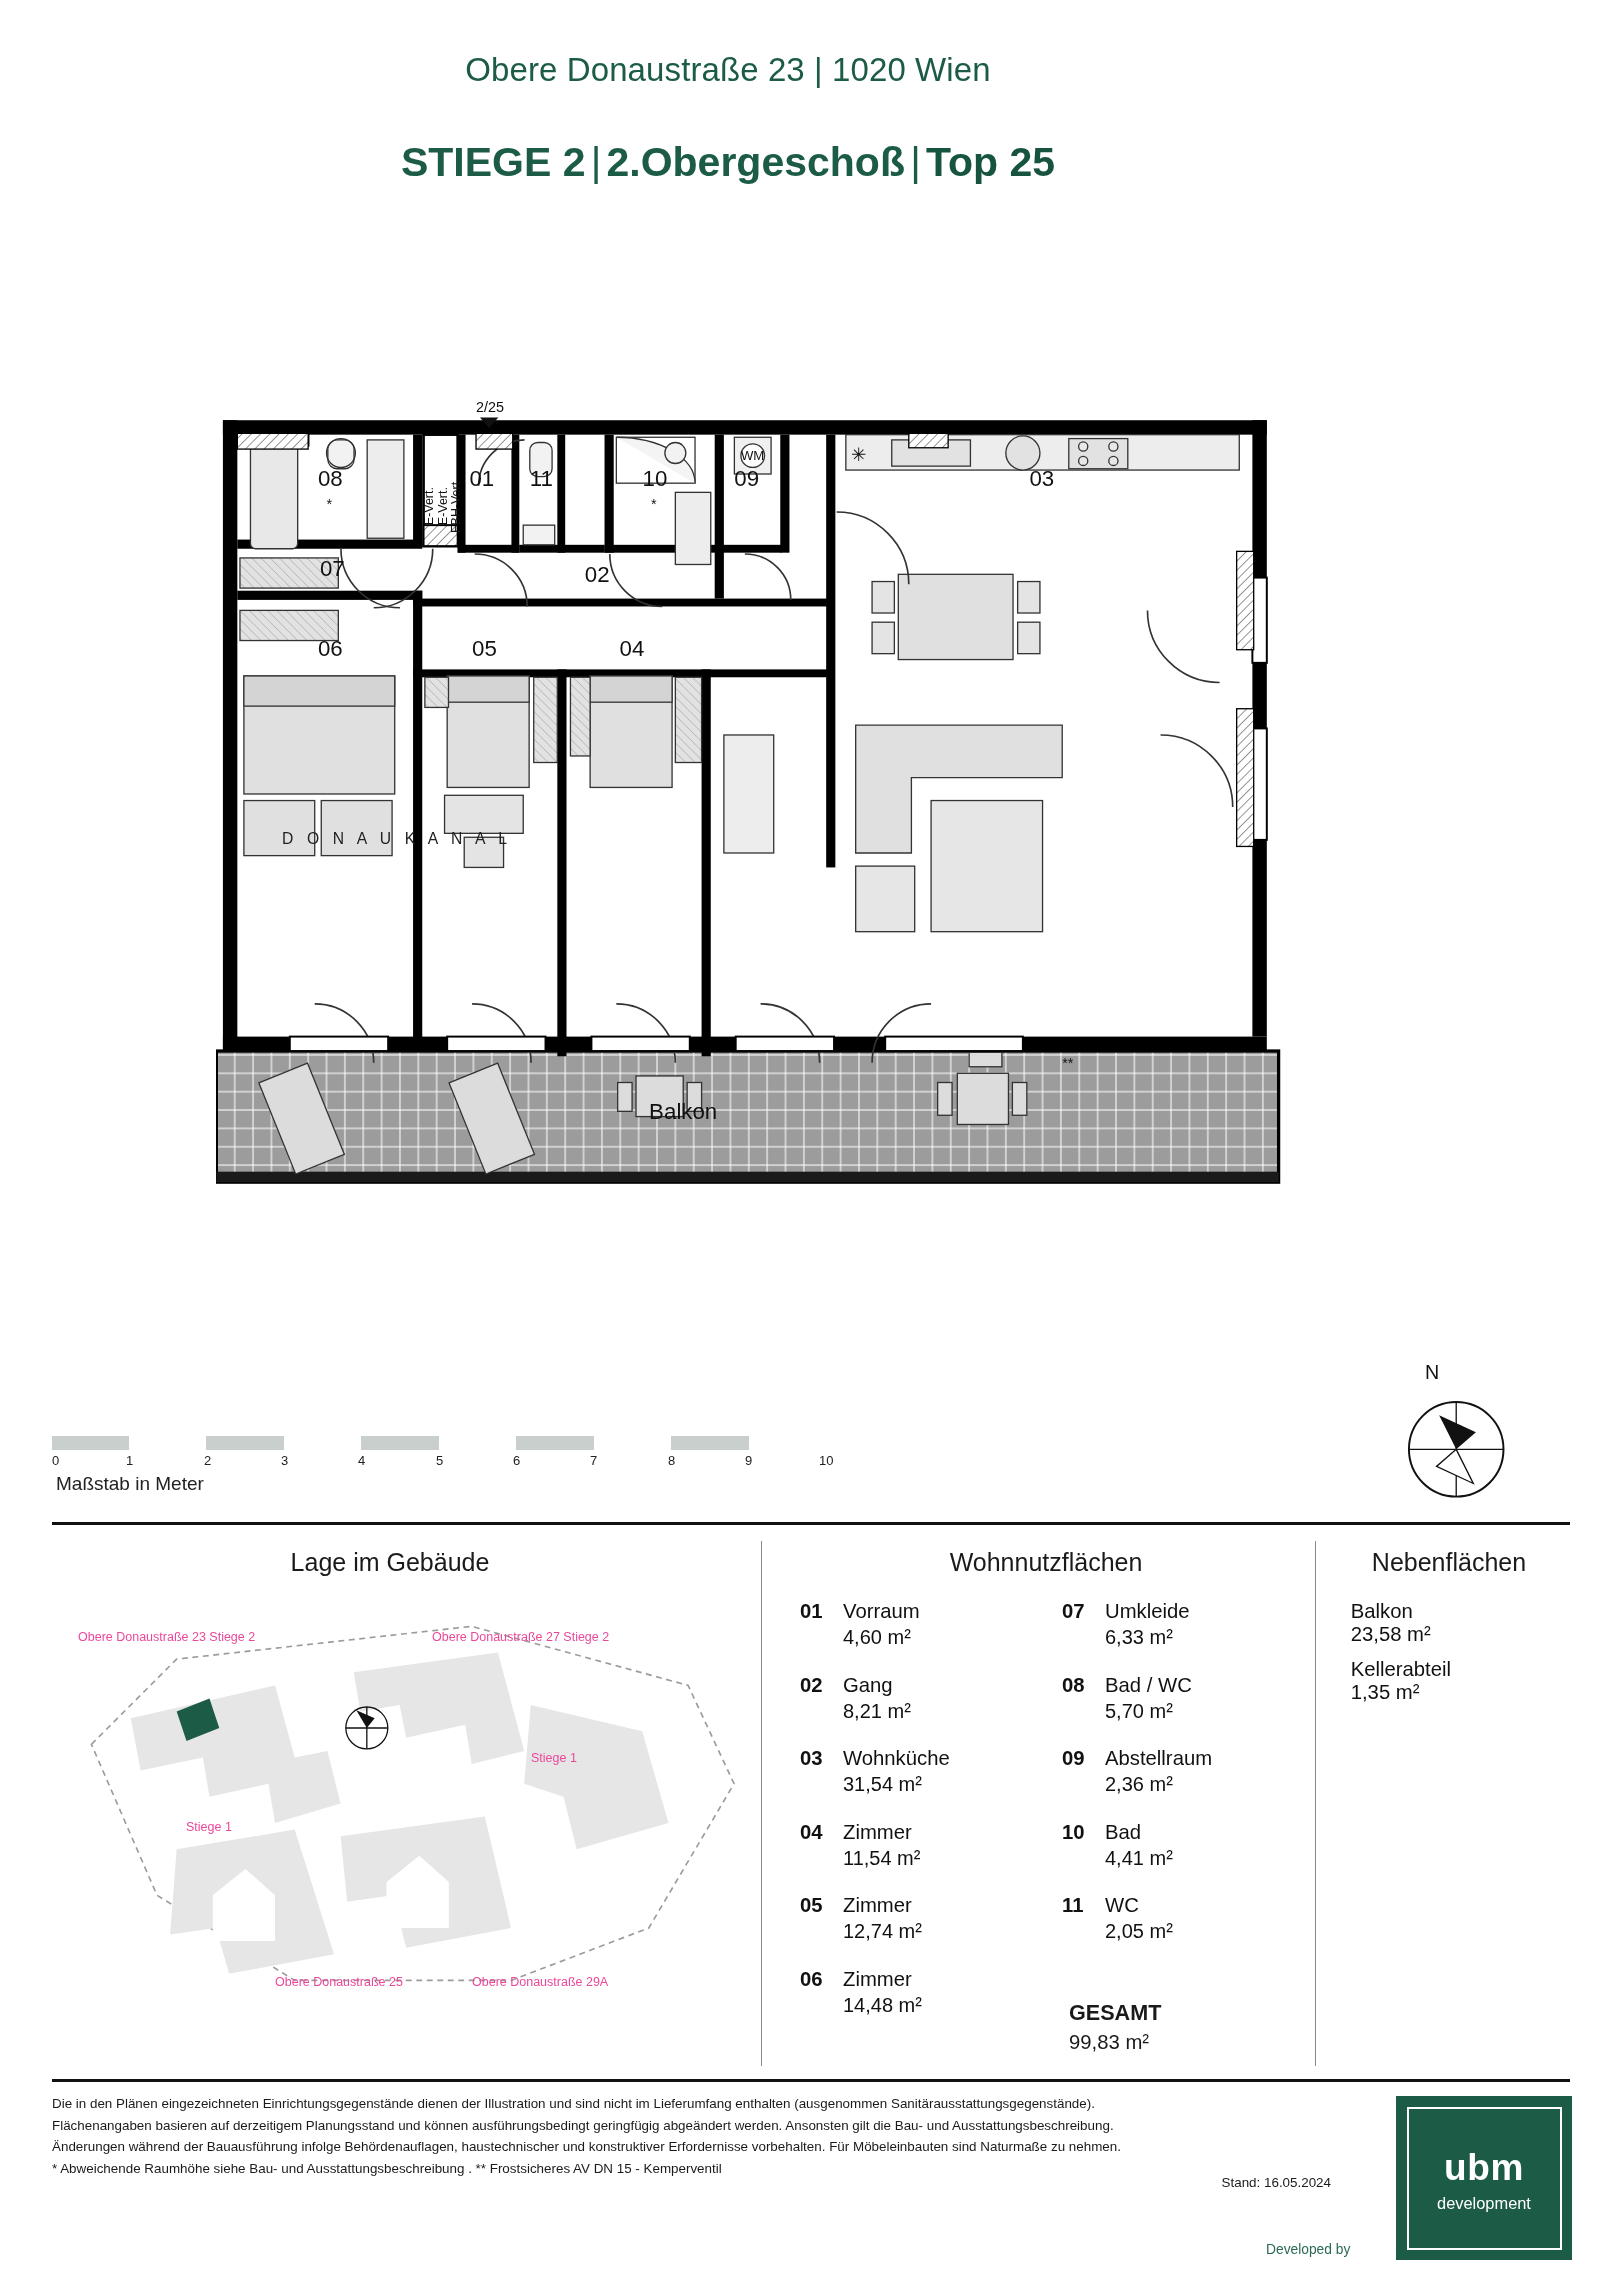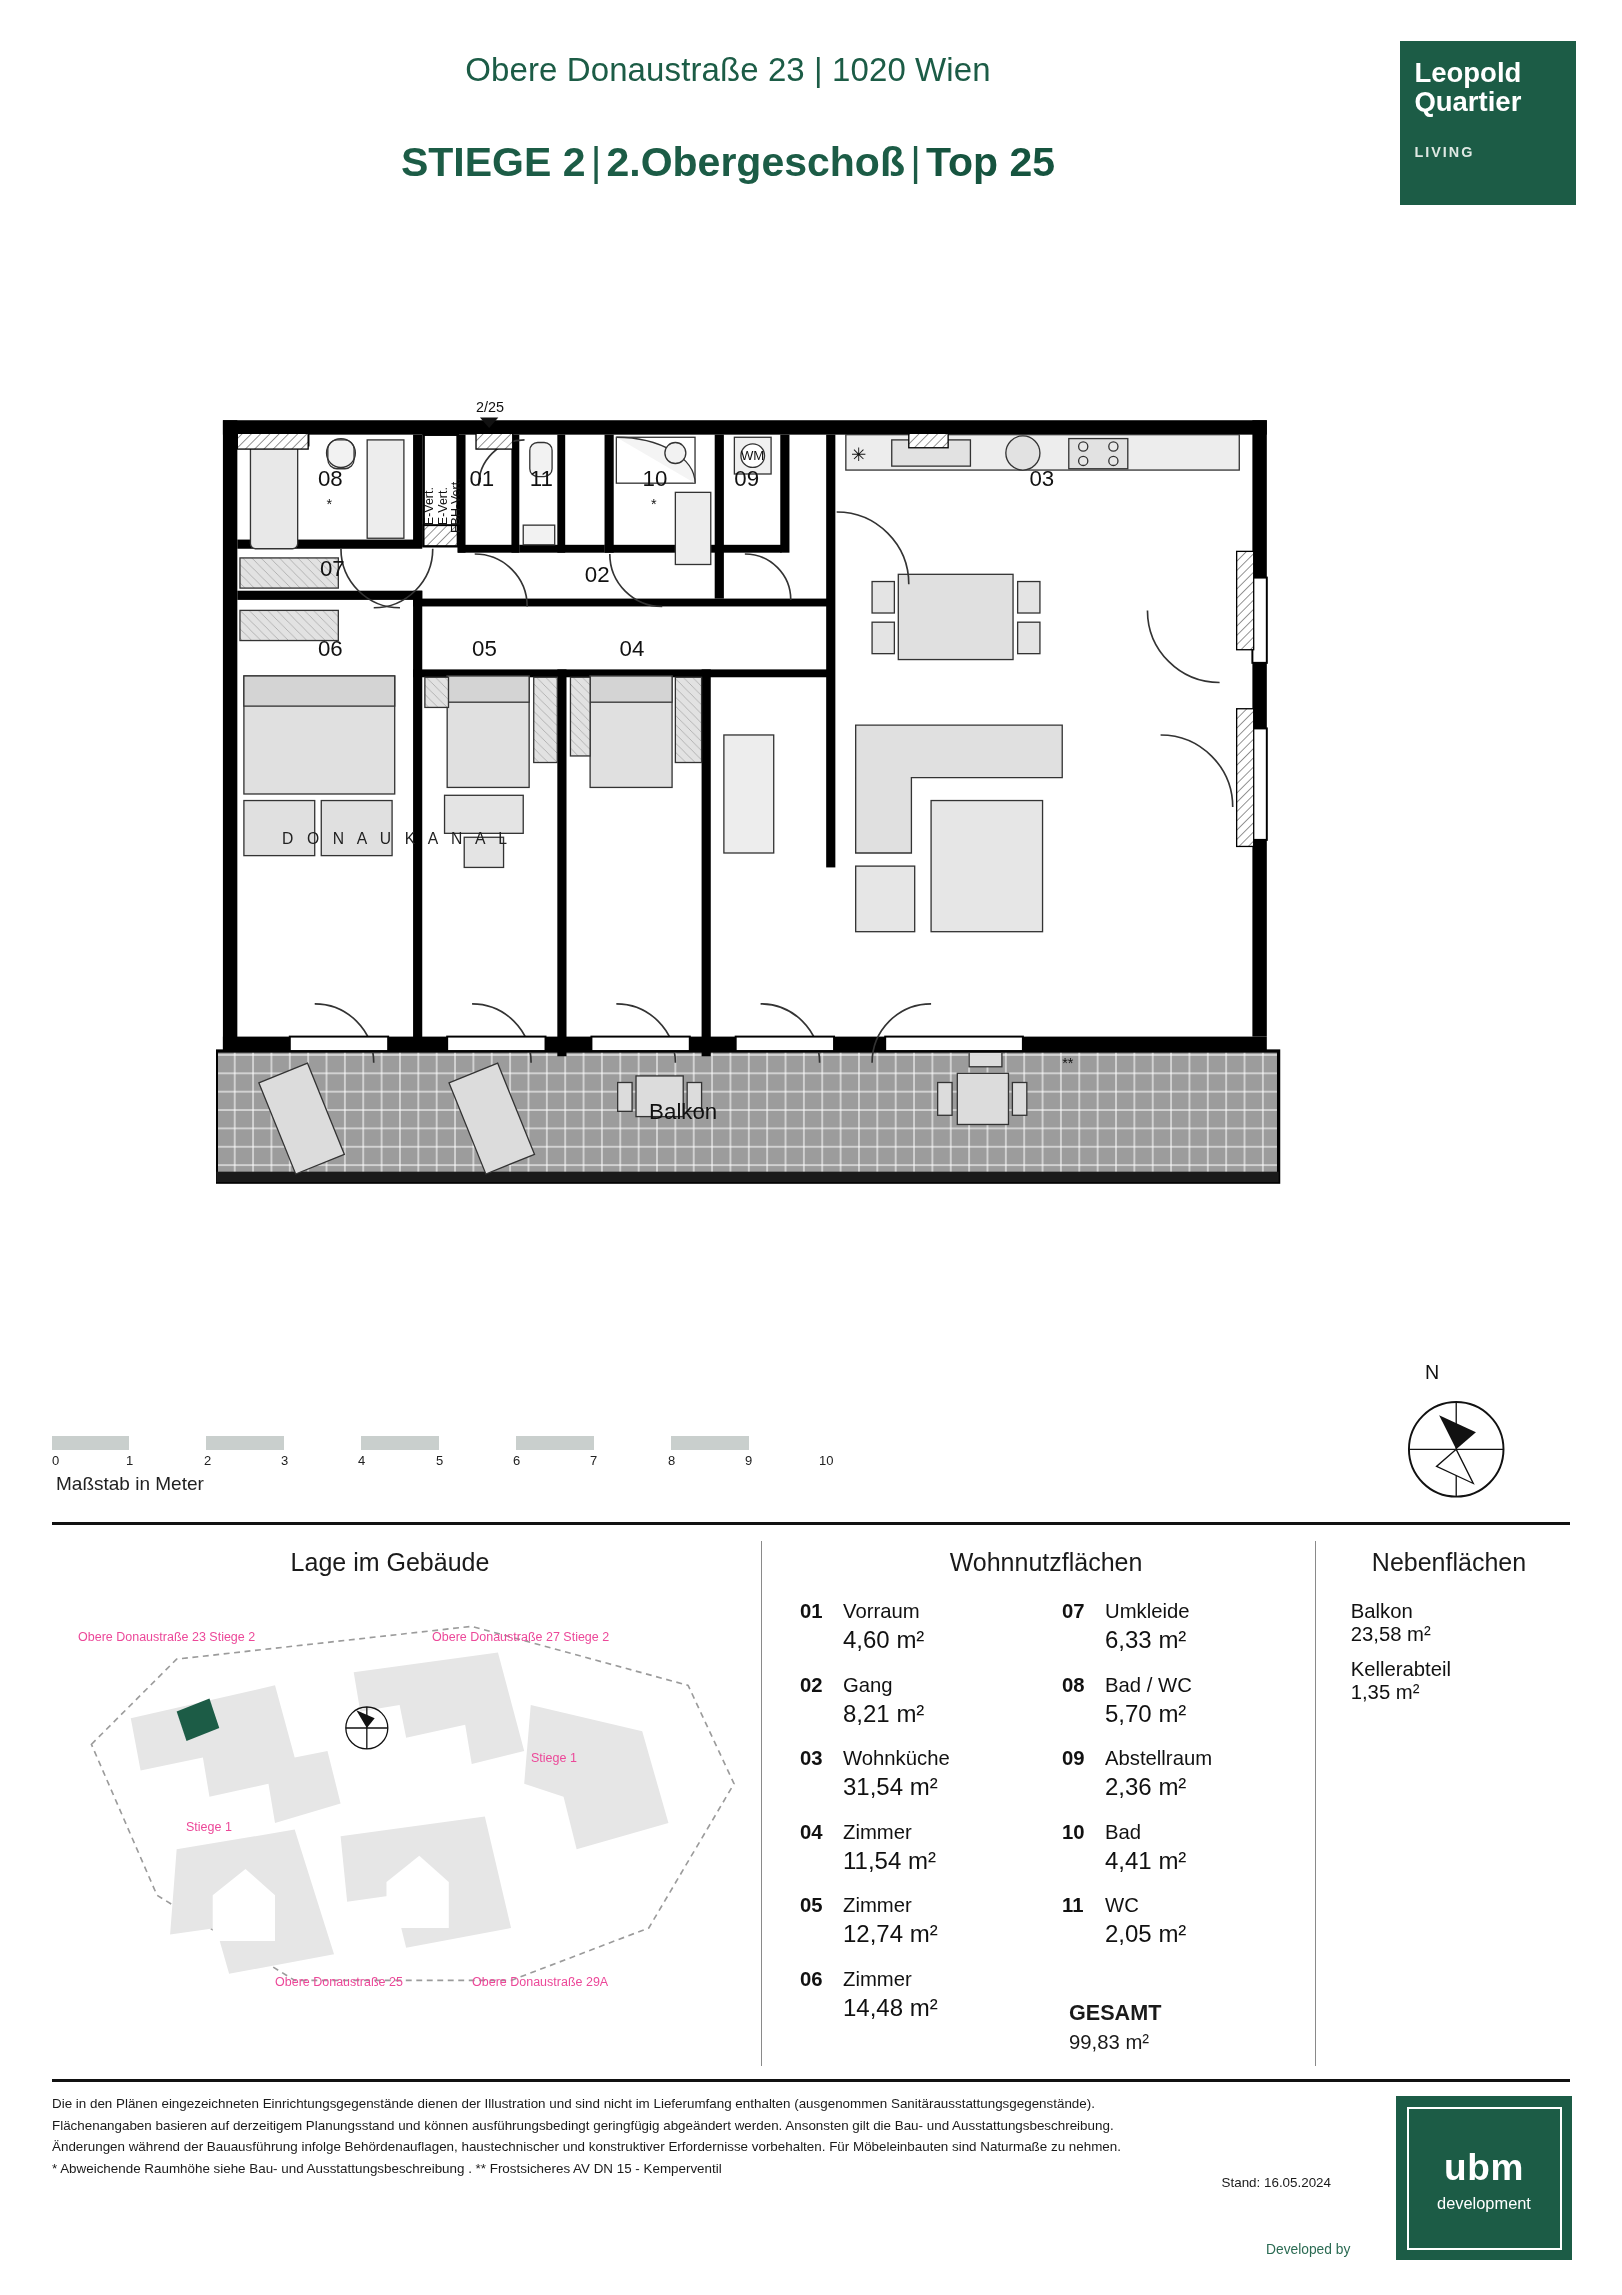--- a/index.html
+++ b/index.html
@@ -66,21 +66,21 @@
 
   .wohn { position: absolute; left: 787px; top: 1541px; width: 538px; height: 538px; }
   .wohn-title { position: absolute; left: 0; top: 6.6px; width: 518px; text-align: center; font-size: 25px; }
   .neben { position: absolute; left: 1331px; top: 1541px; width: 243px; height: 394px; }
   .neben-title { position: absolute; left: 0; top: 6.6px; width: 236px; text-align: center; font-size: 25px; }
 
   .rlist { position: absolute; top: 59px; }
   .ritem { position: relative; margin-bottom: 10.5px; }
   .rnum { position: absolute; left: 0; top: 0; font-size: 20.3px; font-weight: 700; color: #111; }
   .rname { position: absolute; left: 43px; top: 0; font-size: 20.3px; color: #111; white-space: nowrap; }
-  .rarea { position: absolute; left: 43px; top: 26px; font-size: 24px; color: #111; }
+  .rarea { position: absolute; left: 43px; top: 26px; font-size: 20px; color: #111; }
 
   .nitem { margin-bottom: 3.9px; }
   .nname { font-size: 20.3px; color: #111; }
   .narea { font-size: 20.3px; color: #111; margin-bottom: 11.8px; }
 
   .gesamt { position: absolute; left: 282px; top: 459px; }
   .gesamt .g1 { font-size: 21.6px; font-weight: 700; }
   .gesamt .g2 { font-size: 20.3px; margin-top: 5.2px; }
 
   
@@ -98,25 +98,20 @@
 </style>
 </head>
 <body>
 
 <div class="page">
 
   <div class="header">
     <div class="hdr-address">Obere Donaustraße 23 | 1020 Wien</div>
     <div class="hdr-line2">
       <span class="light">STIEGE 2</span><span class="sep">|</span><span class="light">2.Obergeschoß</span><span class="sep">|</span><span class="bold">Top 25</span>
-    </div>
-    <div class="logo-box">
-      <div class="l1">Leopold</div>
-      <div class="l2">Quartier</div>
-      <div class="l3">LIVING</div>
     </div>
   </div>
 
   <div class="plan">
     <svg width="1181" height="918" viewBox="0 0 1800 1400" xmlns="http://www.w3.org/2000/svg">
       <defs>
         <pattern id="hatch" width="10" height="10" patternUnits="userSpaceOnUse" patternTransform="rotate(45)">
           <rect width="10" height="10" fill="#ffffff"></rect>
           <line x1="0" y1="0" x2="0" y2="10" stroke="#333" stroke-width="1.6"></line>
         </pattern>

